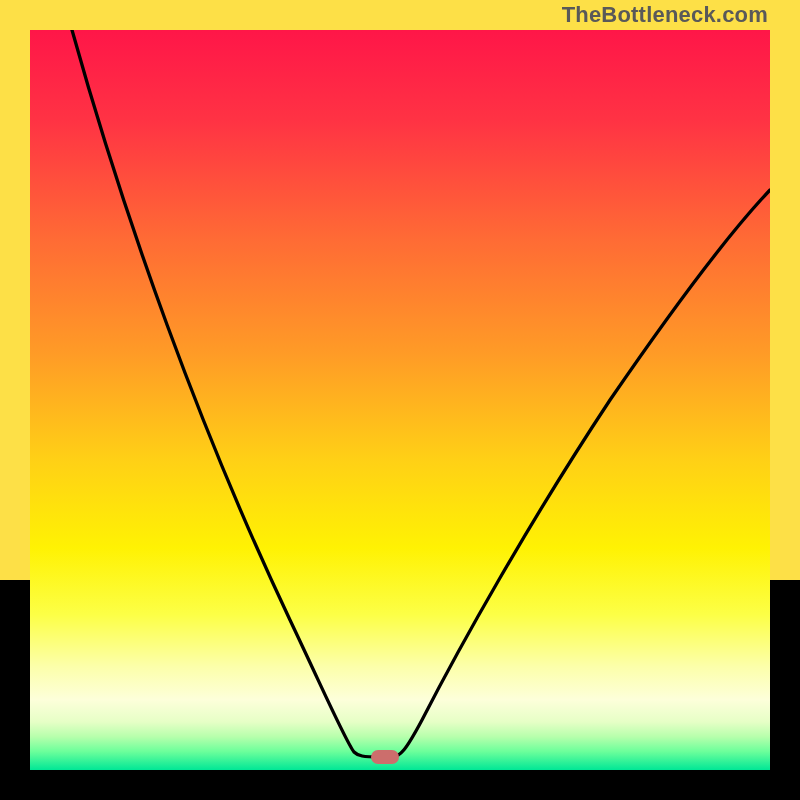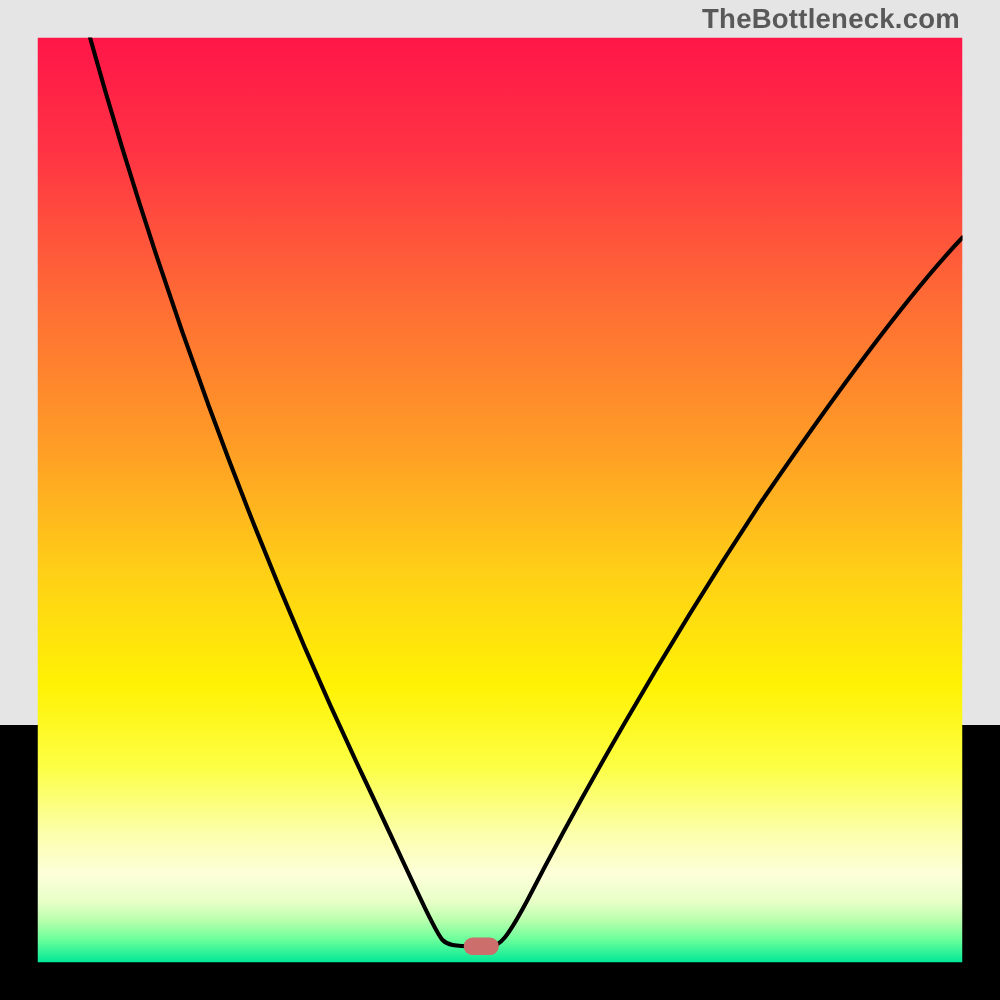--- a/index.html
+++ b/index.html
@@ -1,21 +1,21 @@
 <!DOCTYPE html>
 <html><head>
 <meta charset="utf-8">
 <style>
   * { margin: 0; padding: 0; box-sizing: border-box; }
   html, body { width: 800px; height: 800px; overflow: hidden; background: #000; }
   .container {
     position: relative;
     width: 800px;
     height: 580px;
-    background: #e5e5e5;
+    background: #fde047;
   }
   .watermark {
     position: absolute;
     top: 2px;
     right: 32px;
     font-family: Arial, Helvetica, sans-serif;
     font-size: 22px;
     font-weight: bold;
     color: #595959;
     letter-spacing: 0.2px;

